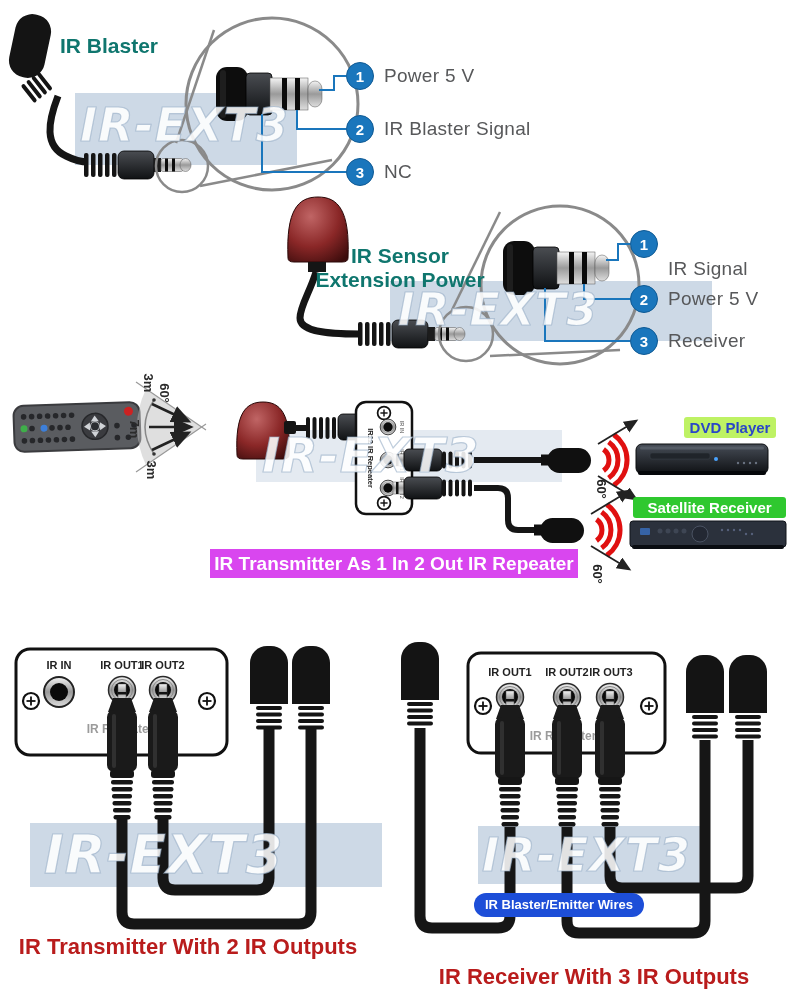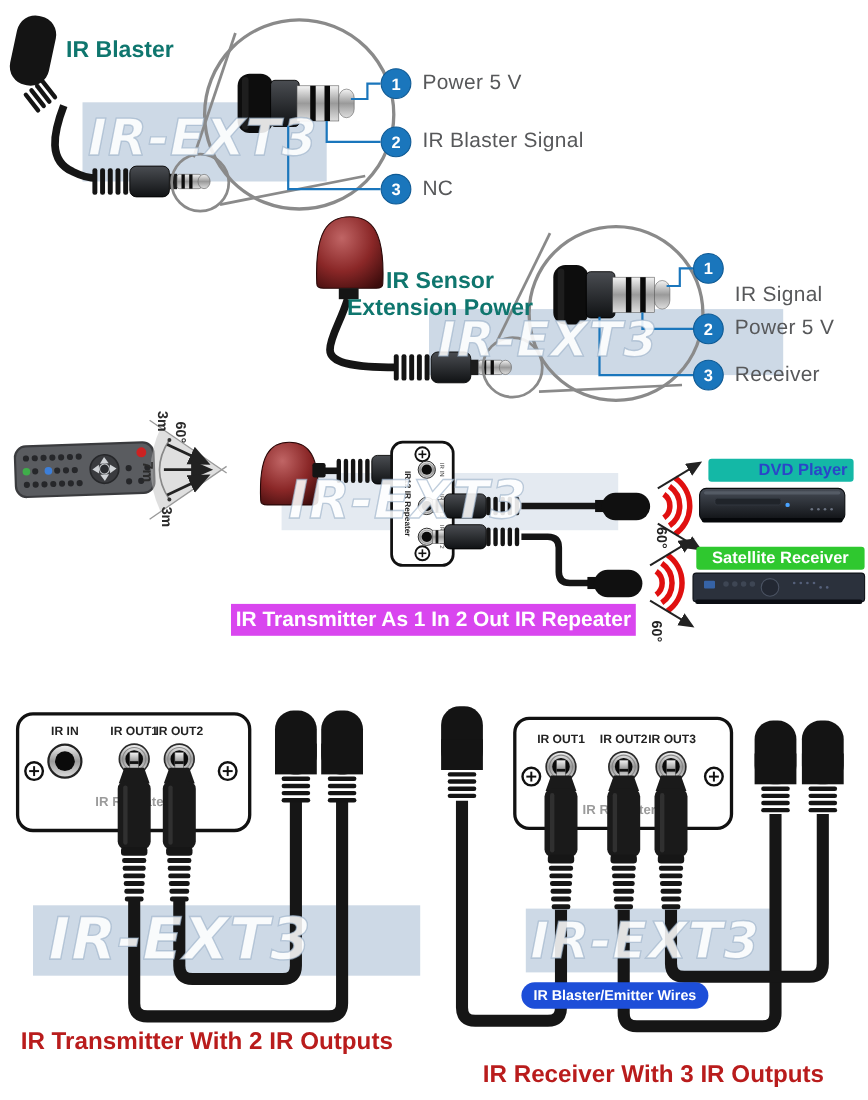--- a/index.html
+++ b/index.html
@@ -389,21 +389,21 @@
   <div class="pinlbl" style="left:384px;top:118px;">IR Blaster Signal</div>
   <div class="pinlbl" style="left:384px;top:161px;">NC</div>
 
   <div class="ttl" style="left:300px;top:244px;width:200px;text-align:center;font-size:21px;">IR Sensor</div>
   <div class="ttl" style="left:270px;top:268px;width:260px;text-align:center;font-size:21px;">Extension Power</div>
 
   <div class="pinlbl" style="left:668px;top:233px;margin-top:25px;">IR Signal</div>
   <div class="pinlbl" style="left:668px;top:288px;">Power 5 V</div>
   <div class="pinlbl" style="left:668px;top:330px;">Receiver</div>
 
-  <div class="badge" style="left:644px;top:417px;width:92px;line-height:21px;background:#14b8a6;color:#2a46c8;padding-left:40px;">DVD Player</div>
+  <div class="badge" style="left:684px;top:417px;width:92px;line-height:21px;background:#bef264;color:#2a46c8;">DVD Player</div>
   <div class="badge" style="left:633px;top:497px;width:153px;line-height:21px;background:#2fc82f;color:#fff;">Satellite Receiver</div>
 
   <div class="banner" style="left:210px;top:549px;width:368px;height:29px;line-height:29px;">IR Transmitter As 1 In 2 Out IR Repeater</div>
 
   <div class="jacklbl" style="left:36px;top:659px;width:46px;">IR IN</div>
   <div class="jacklbl" style="left:96px;top:659px;width:52px;">IR OUT1</div>
   <div class="jacklbl" style="left:137px;top:659px;width:52px;">IR OUT2</div>
 
   <div class="jacklbl" style="left:482px;top:666px;width:56px;">IR OUT1</div>
   <div class="jacklbl" style="left:539px;top:666px;width:56px;">IR OUT2</div>

